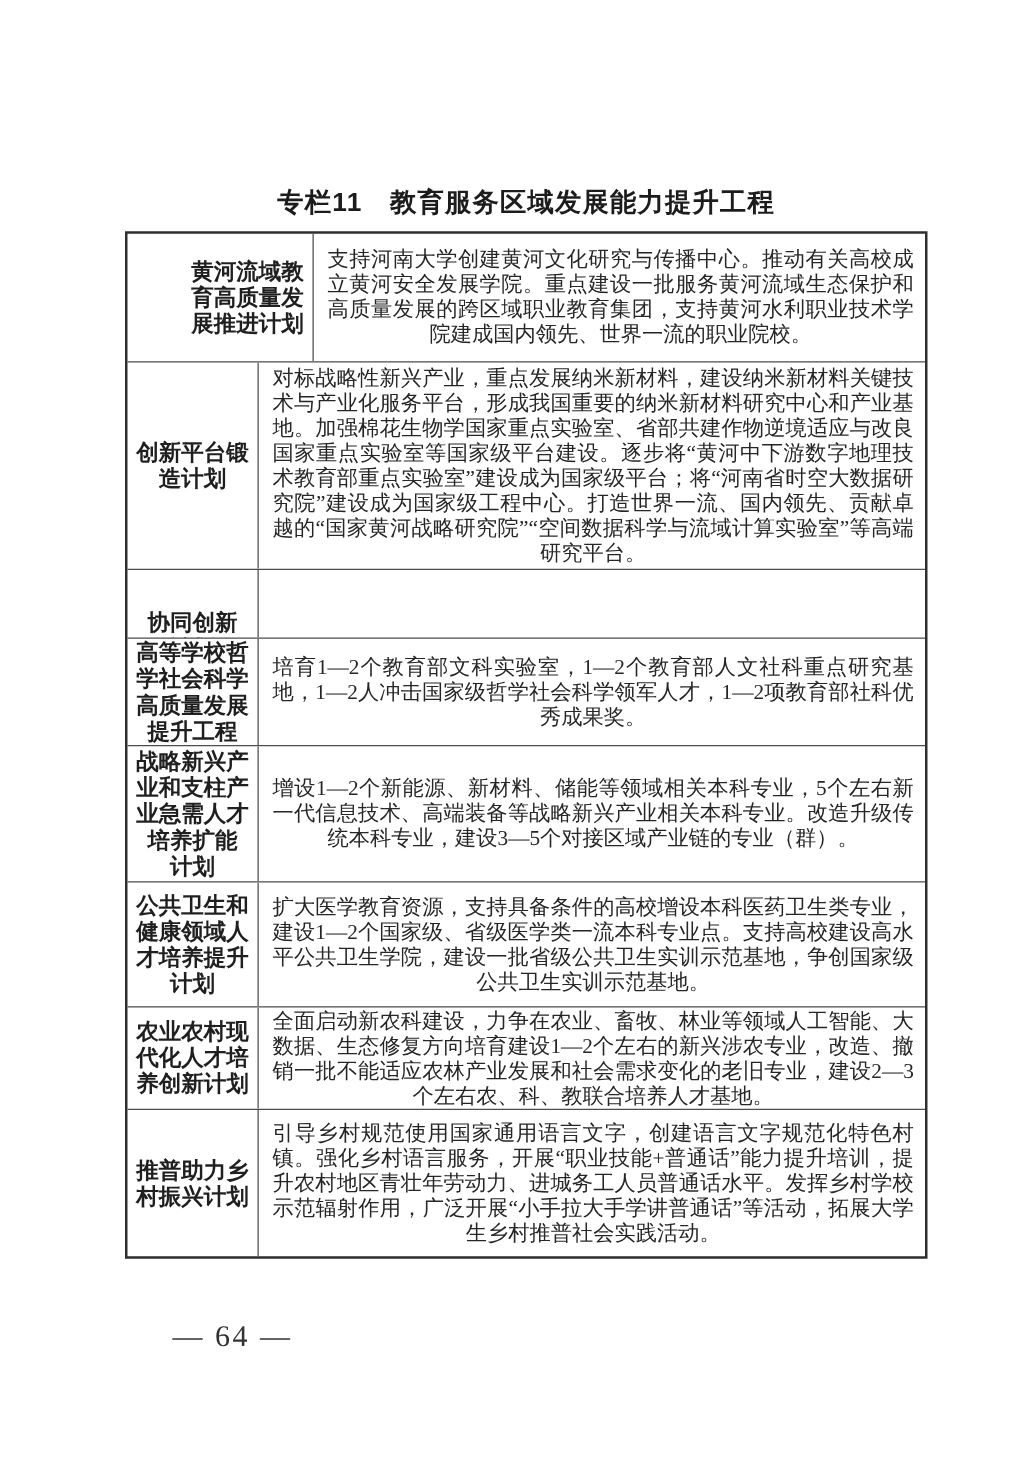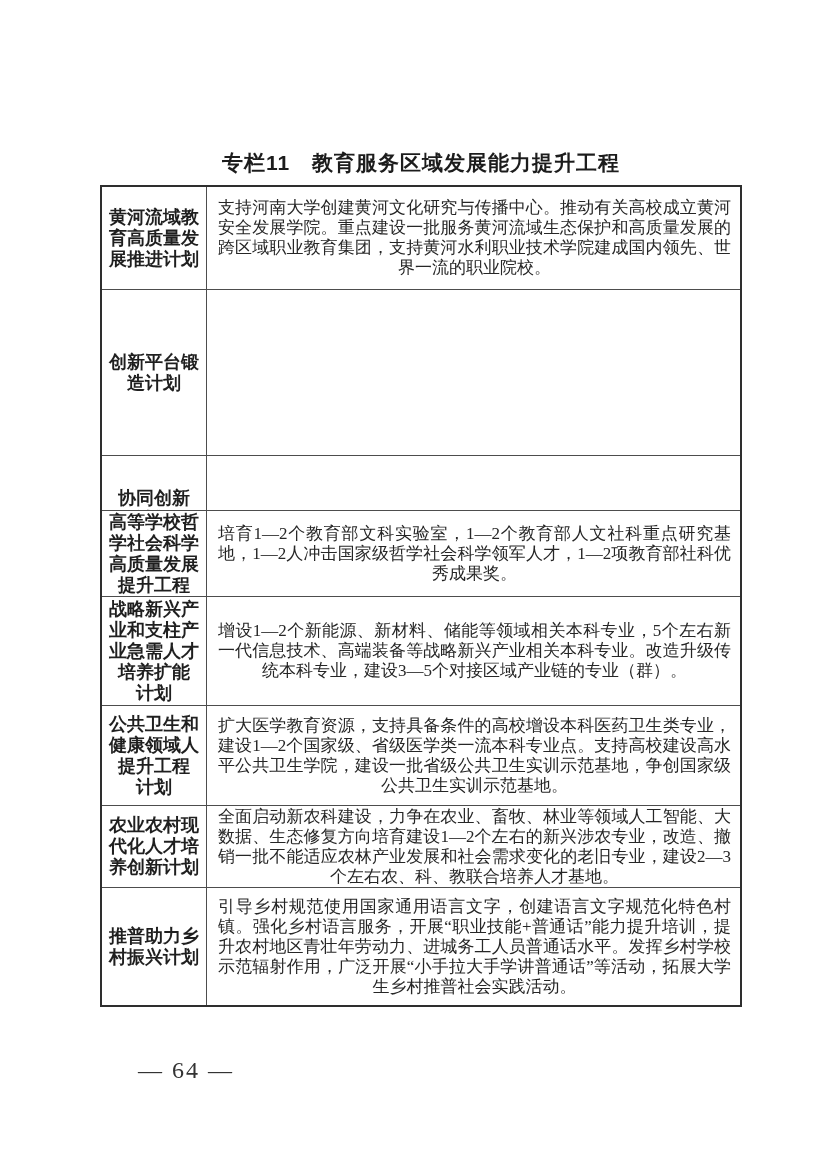--- a/index.html
+++ b/index.html
@@ -79,21 +79,21 @@
   .content-text {
     width: 100%;
     font-family: "Liberation Serif", serif;
     font-size: 17px;
     line-height: 20px;
     color: #262626;
     text-align: justify;
     text-align-last: center;
   }
   
-  .r0 { height: 102px; }
+  .r0 { height: 102px; padding-left: 44px; }
   .r1 { height: 166px; }
   .r2 { height: 55px; flex-direction: column;  }
   .r3 { height: 86px;  }
   .r4 { height: 109px; }
   .r5 { height: 100px; }
   .r6 { height: 82px;  }
   .r7 { height: 118px; }
   .page-number {
     position: absolute;
     left: 138px;
@@ -123,20 +123,23 @@
       <div class="content-cell">
         <div class="content-text">支持河南大学创建黄河文化研究与传播中心。推动有关高校成立黄河安全发展学院。重点建设一批服务黄河流域生态保护和高质量发展的跨区域职业教育集团，支持黄河水利职业技术学院建成国内领先、世界一流的职业院校。</div>
       </div>
     </div>
 
     <div class="trow r1">
       <div class="label-cell">
         <div class="label-text">创新平台锻
 造计划</div>
       </div>
+      <div class="content-cell">
+        <div class="content-text">对标战略性新兴产业，重点发展纳米新材料，建设纳米新材料关键技术与产业化服务平台，形成我国重要的纳米新材料研究中心和产业基地。加强棉花生物学国家重点实验室、省部共建作物逆境适应与改良国家重点实验室等国家级平台建设。逐步将“黄河中下游数字地理技术教育部重点实验室”建设成为国家级平台；将“河南省时空大数据研究院”建设成为国家级工程中心。打造世界一流、国内领先、贡献卓越的“国家黄河战略研究院”“空间数据科学与流域计算实验室”等高端研究平台。</div>
+      </div>
     </div>
 
     <div class="trow r2">
       <div class="label-cell">
         <div class="label-text">协同创新
 计划</div>
       </div>
     </div>
 
     <div class="trow r3">
@@ -161,21 +164,21 @@
       </div>
       <div class="content-cell">
         <div class="content-text">增设1—2个新能源、新材料、储能等领域相关本科专业，5个左右新一代信息技术、高端装备等战略新兴产业相关本科专业。改造升级传统本科专业，建设3—5个对接区域产业链的专业（群）。</div>
       </div>
     </div>
 
     <div class="trow r5">
       <div class="label-cell">
         <div class="label-text">公共卫生和
 健康领域人
-提升工程
+才培养提升
 计划</div>
       </div>
       <div class="content-cell">
         <div class="content-text">扩大医学教育资源，支持具备条件的高校增设本科医药卫生类专业，建设1—2个国家级、省级医学类一流本科专业点。支持高校建设高水平公共卫生学院，建设一批省级公共卫生实训示范基地，争创国家级公共卫生实训示范基地。</div>
       </div>
     </div>
 
     <div class="trow r6">
       <div class="label-cell">
         <div class="label-text">农业农村现

